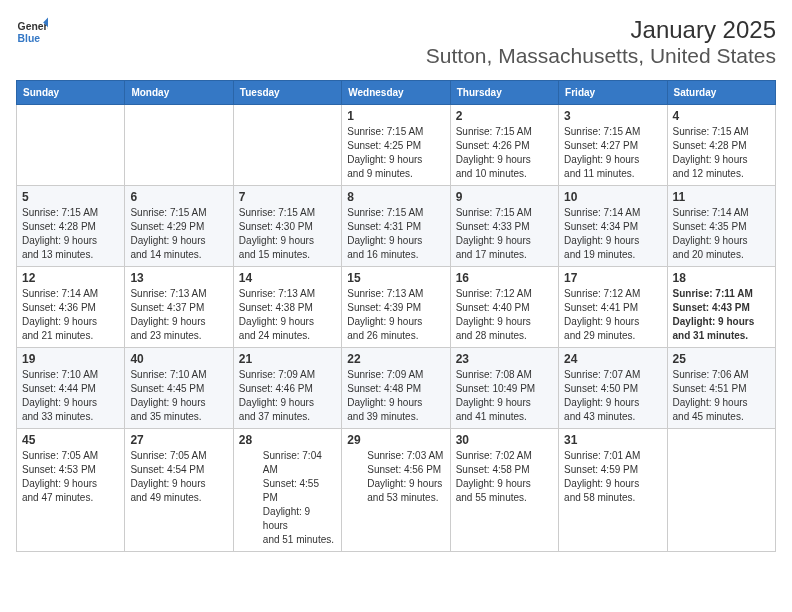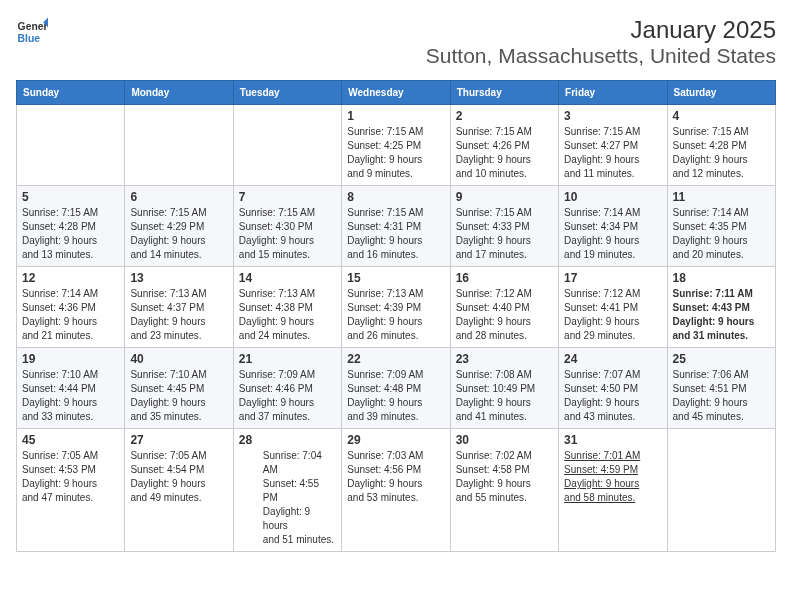--- a/index.html
+++ b/index.html
@@ -308,35 +308,35 @@
         </td>
         <td>
           <div class="day-num">28</div>
           <div class="day-info" style="white-space: pre-line; margin-left: 24px;">Sunrise: 7:04 AM
 Sunset: 4:55 PM
 Daylight: 9 hours
 and 51 minutes.</div>
         </td>
         <td>
           <div class="day-num">29</div>
-          <div class="day-info" style="white-space: pre-line;">Sunrise: 7:03 AM
+          <div class="day-info" style="white-space: pre-line; margin-left: 20px;">Sunrise: 7:03 AM
 Sunset: 4:56 PM
 Daylight: 9 hours
 and 53 minutes.</div>
         </td>
         <td>
           <div class="day-num">30</div>
           <div class="day-info" style="white-space: pre-line;">Sunrise: 7:02 AM
 Sunset: 4:58 PM
 Daylight: 9 hours
 and 55 minutes.</div>
         </td>
         <td>
           <div class="day-num">31</div>
-          <div class="day-info" style="white-space: pre-line; text-decoration: underline;">Sunrise: 7:01 AM
+          <div class="day-info" style="white-space: pre-line;">Sunrise: 7:01 AM
 Sunset: 4:59 PM
 Daylight: 9 hours
 and 58 minutes.</div>
         </td>
         <td class="empty-cell"></td>
       </tr>
     </tbody>
 </table>
 
 </body></html>

